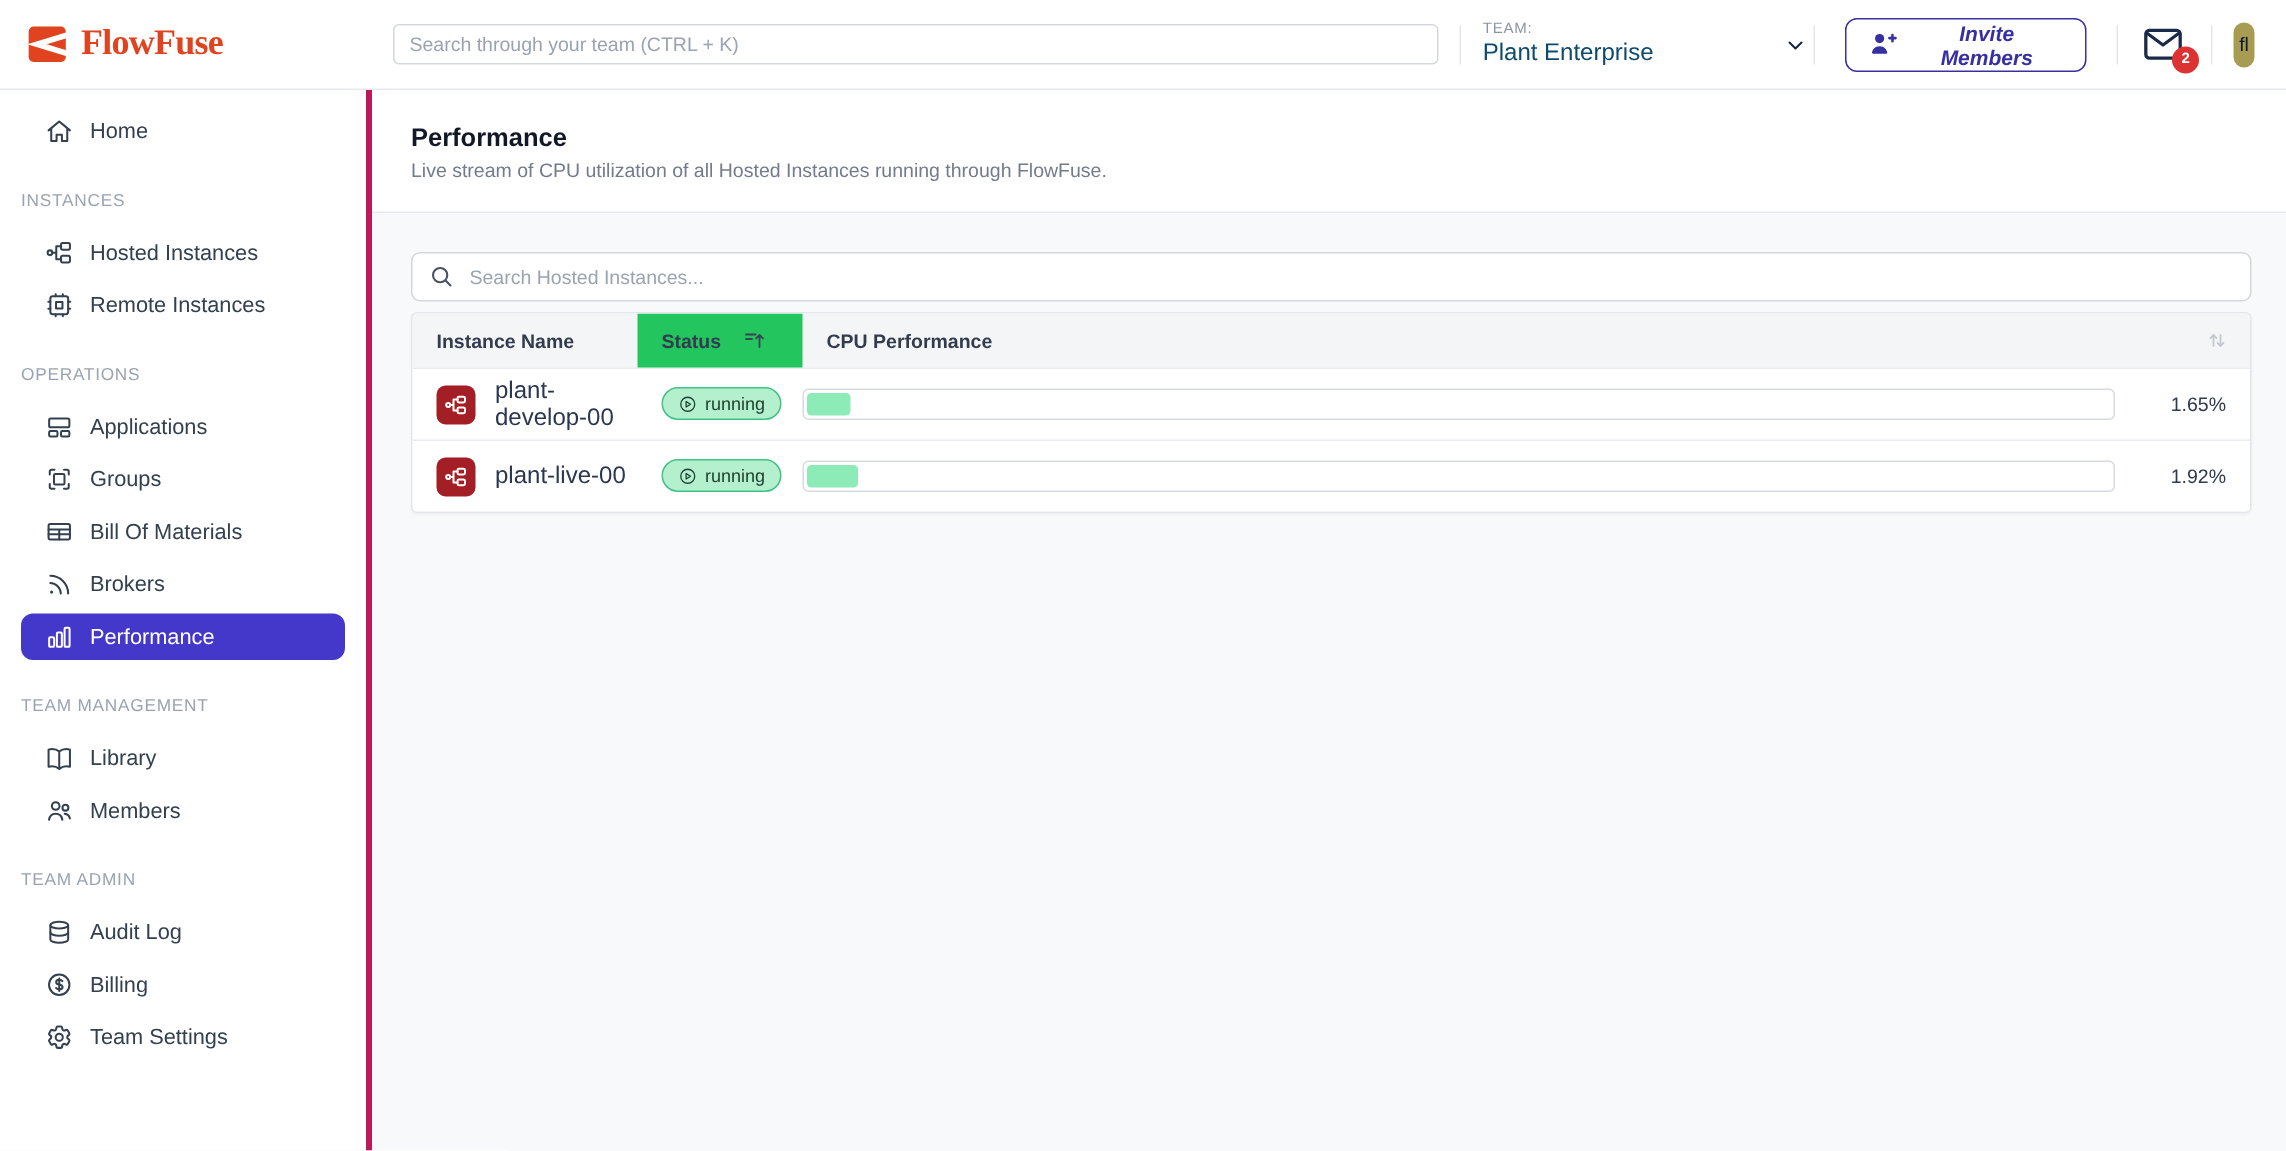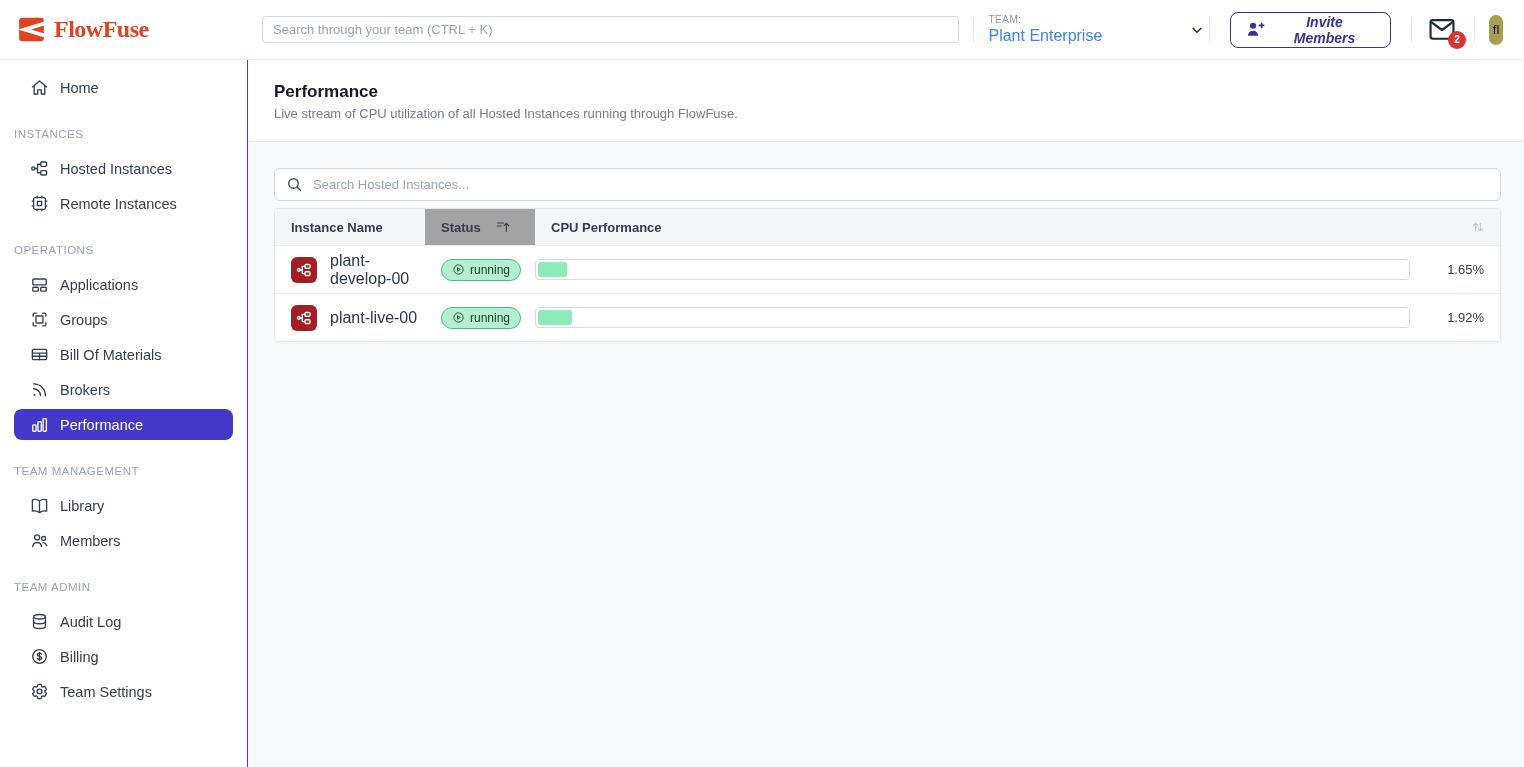--- a/index.html
+++ b/index.html
@@ -15,41 +15,41 @@
   .logo-text { font-size:24px; font-weight:bold; color:var(--brand-red); letter-spacing:-0.5px; }
   .team-search { width:702px; height:27px; margin-left:14px; border:1px solid #D3D7DE; border-radius:4px;
                  padding:0 10px; font-size:13px; color:#33404F; outline:none;
                  font-family:"Liberation Sans", sans-serif; }
   .team-search::placeholder, .inst-search::placeholder { color:#9AA3B2; }
   .vdiv { width:1px; height:26px; background:#E4E7ED; flex-shrink:0; }
   .vdiv.m14 { margin:0 14px; }
   .team-block { display:flex; align-items:center; width:222px; cursor:pointer; }
   .team-texts { display:flex; flex-direction:column; gap:2px; }
   .team-label { font-size:10px; letter-spacing:.5px; color:#8B94A3; }
-  .team-name { font-size:16px; color:#3b82f6; }
+  .team-name { font-size:16px; color:#0c4a6e; }
   .chev { width:16px; height:16px; stroke:#16233F; fill:none; stroke-width:2; stroke-linecap:round;
           stroke-linejoin:round; margin-left:auto; margin-right:4px; }
   .invite-btn { display:flex; align-items:center; gap:9px; margin:0 20px; padding:0 15px; height:36px;
                 background:#fff; border:1.5px solid var(--invite-indigo); border-radius:8px;
                 color:var(--invite-indigo); font-size:14px; font-weight:bold; cursor:pointer;
                 font-family:"Liberation Sans", sans-serif;font-style:italic; }
   .invite-icon { width:19px; height:19px; }
   .mail-wrap { position:relative; margin:0 18px 0 16px; cursor:pointer; }
   .mail-icon { width:28px; height:24px; stroke:#1B2A4A; fill:none; stroke-width:2; stroke-linecap:round;
                stroke-linejoin:round; display:block; }
   .mail-badge { position:absolute; right:-10px; bottom:-7px; width:18px; height:18px; border-radius:50%;
                 background:var(--badge-red); color:#fff; font-size:10px; font-weight:bold;
                 display:flex; align-items:center; justify-content:center; }
   .avatar { width:14px; height:30px; border-radius:9px; background:var(--avatar-bg); color:#0f172a;
             font-size:13px; display:flex; align-items:center; justify-content:center;
             margin:0 21px 0 14px; cursor:pointer; }
 
   
   .content { flex:1; display:flex; min-height:0; }
-  .sidebar { width:248px; flex-shrink:0; background:#fff; border-right:1px solid #be185d; padding-top:10px; }
+  .sidebar { width:248px; flex-shrink:0; background:#fff; border-right:4px solid #be185d; padding-top:10px; }
   .nav-item { display:flex; align-items:center; gap:11px; height:35px; padding-left:30px; font-size:14.5px;
               color:#33404F; cursor:pointer; }
   .nav-item svg { width:19px; height:19px; stroke:currentColor; fill:none; stroke-width:1.7;
                   stroke-linecap:round; stroke-linejoin:round; flex-shrink:0; }
   .nav-item.active { background:var(--active-indigo); color:#fff; margin:2px 14px 2px 14px;
                      border-radius:8px; height:31px; padding-left:16px; }
   .nav-section-label { padding:23px 0 11px 14px; font-size:11.5px; letter-spacing:.5px; color:#9AA3B1; }
 
   .main { flex:1; background:#F8F9FB; display:flex; flex-direction:column; min-width:0; }
   .main-header { background:#fff; border-bottom:1px solid #E6E9EF; padding:22px 26px 20px 26px; }
@@ -62,21 +62,21 @@
                  padding:0 12px 0 38px; font-size:13px; color:#33404F; outline:none;
                  font-family:"Liberation Sans", sans-serif; }
   .search-glyph { position:absolute; left:12px; top:8px; width:17px; height:17px; stroke:#4A5263; fill:none;
                   stroke-width:2; stroke-linecap:round; }
 
   .tbl { margin-top:7px; background:#fff; border:1px solid #E3E6EB; border-radius:4px; overflow:hidden;
          box-shadow:0 1px 2px rgba(16,24,40,.04); }
   .tbl-header { display:grid; grid-template-columns:150px 110px 1fr 80px; height:36px; background:#F4F5F7;
                 align-items:center; font-size:13px; font-weight:bold; color:#333C4E; }
   .th { padding-left:16px; height:100%; display:flex; align-items:center; }
-  .th.status-h { background:#a3a3a3; gap:14px; cursor:pointer; }
+  .th.status-h { background:#22c55e; gap:14px; cursor:pointer; }
   .sort-icon { width:16px; height:16px; stroke:#3A4254; fill:none; stroke-width:1.8; stroke-linecap:round;
                stroke-linejoin:round; }
   .th.sorter { justify-content:flex-end; padding-right:14px; }
   .updown-icon { width:16px; height:16px; stroke:#C3C8D2; fill:none; stroke-width:1.8; stroke-linecap:round;
                  stroke-linejoin:round; cursor:pointer; }
   .tbl-row { display:grid; grid-template-columns:150px 110px 1fr 80px; height:48px; align-items:center;
              border-top:1px solid #E8EAEF; background:#fff; cursor:pointer; }
   .cell-name { display:flex; align-items:center; gap:13px; padding-left:16px; font-size:16px; color:#2B3750; }
   .inst-ico { width:26px; height:26px; border-radius:6px; background:var(--instance-red); flex-shrink:0;
               display:flex; align-items:center; justify-content:center; }

